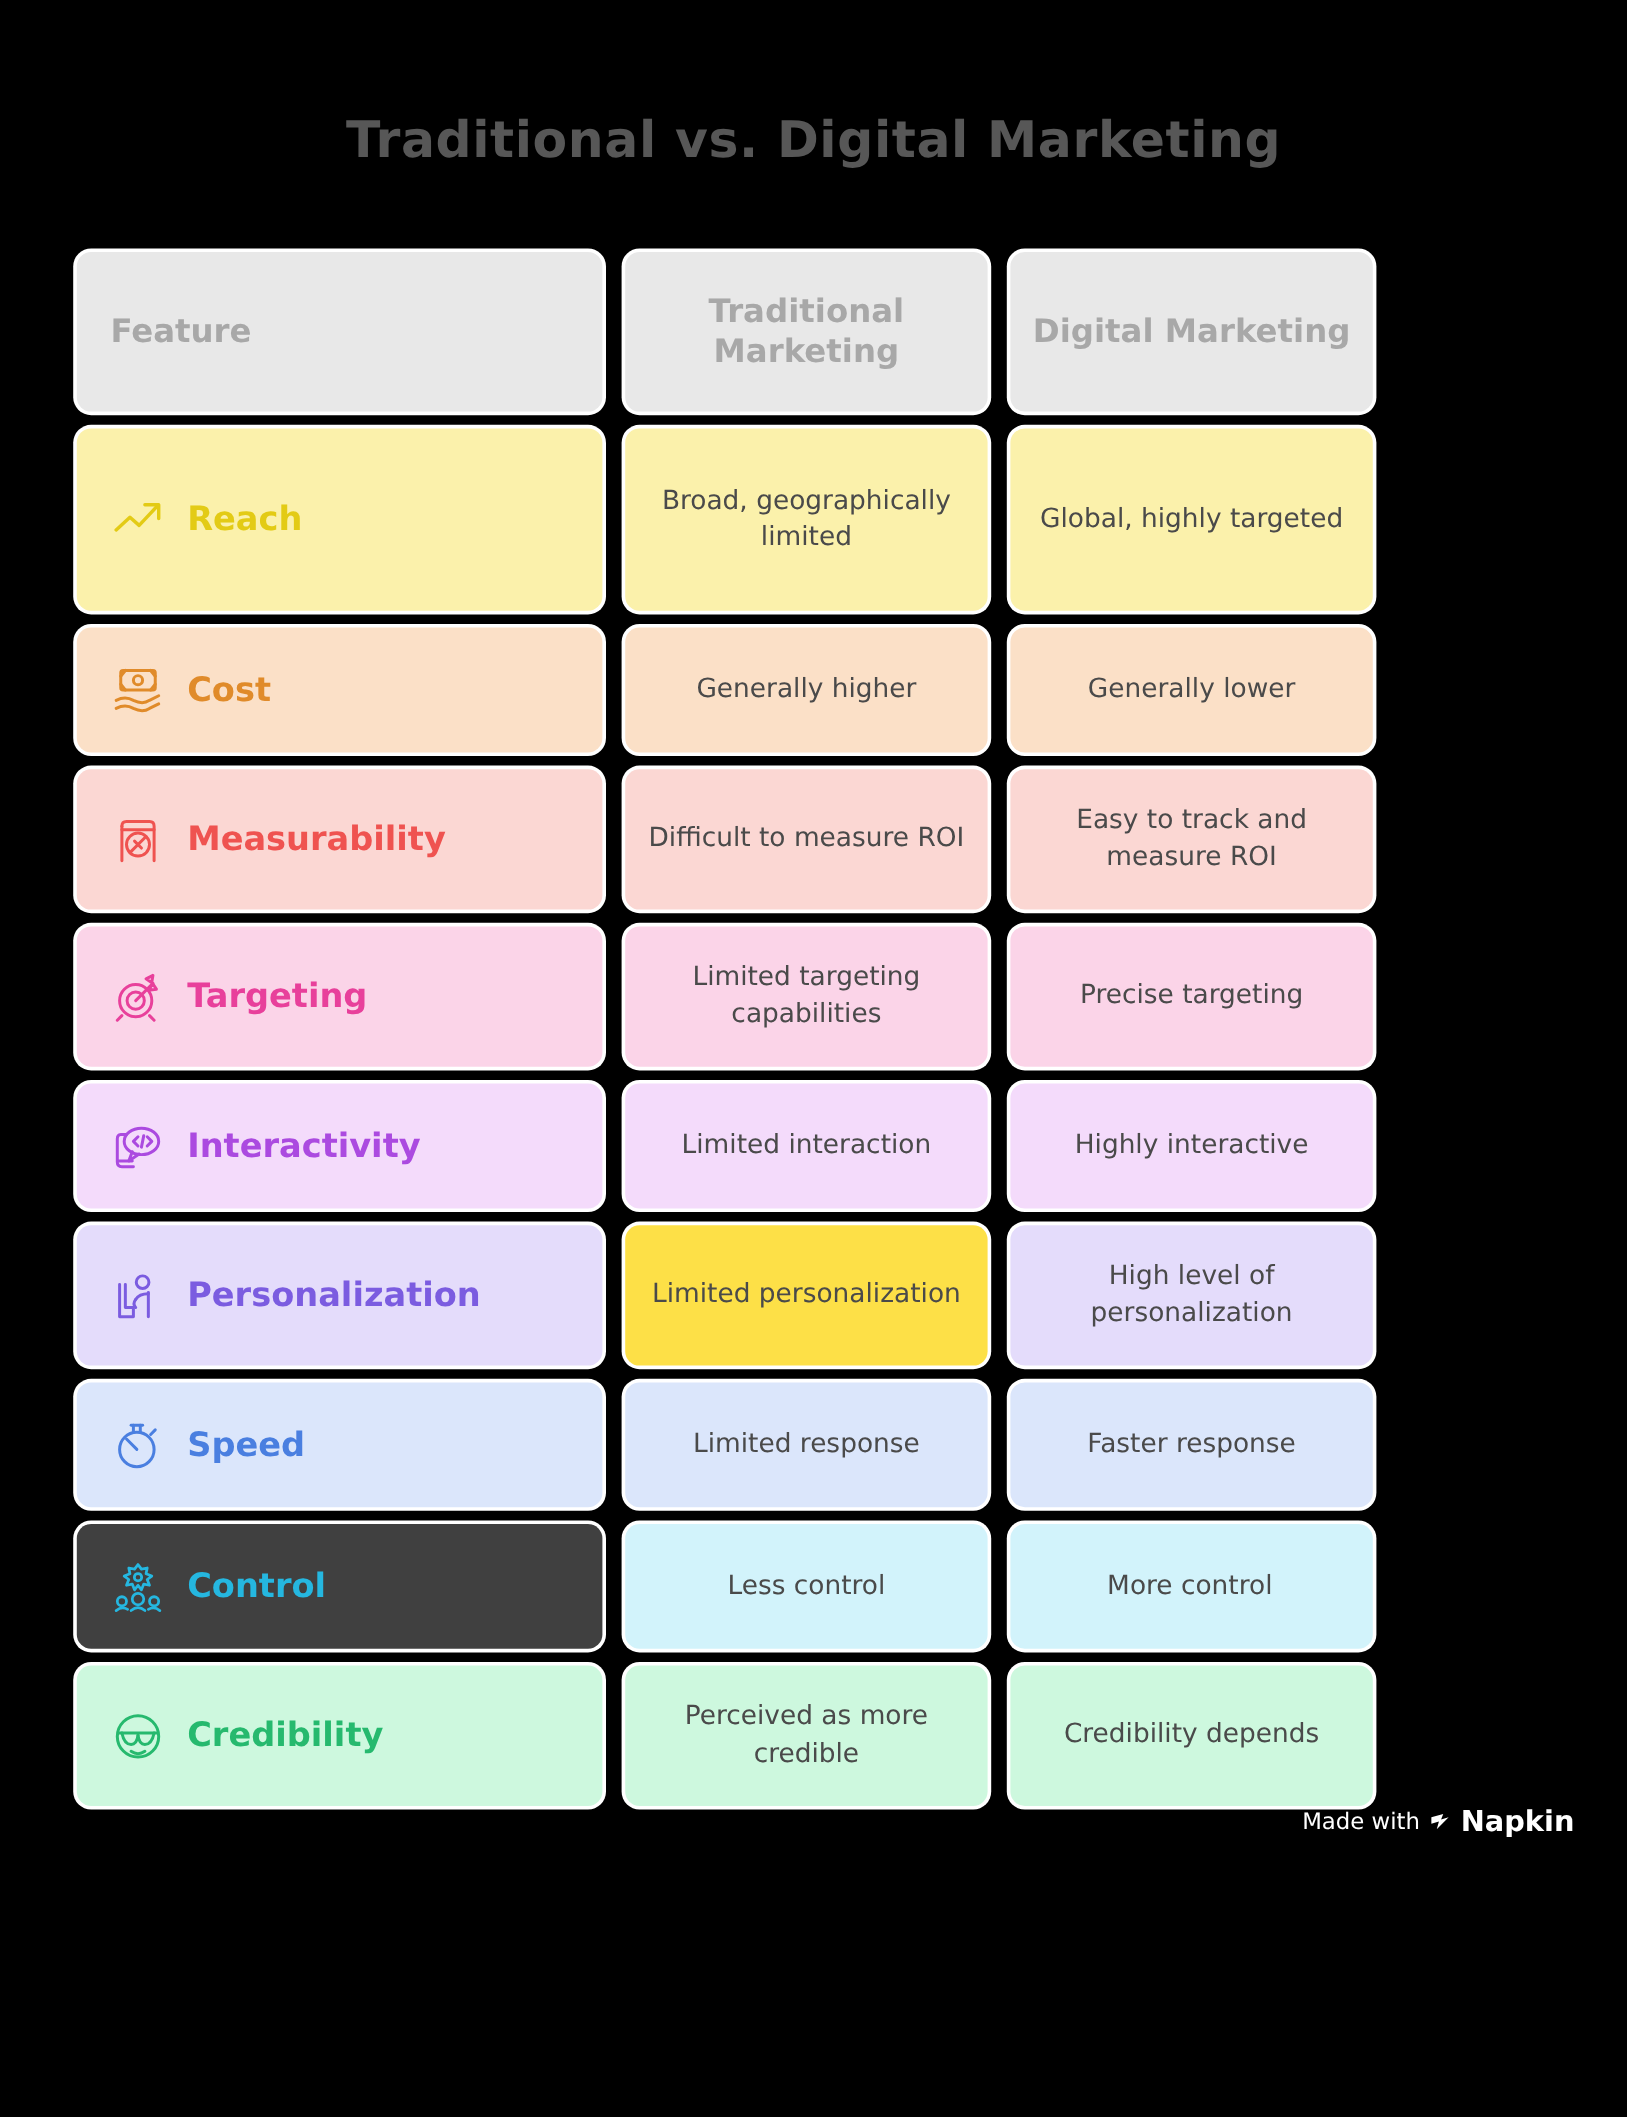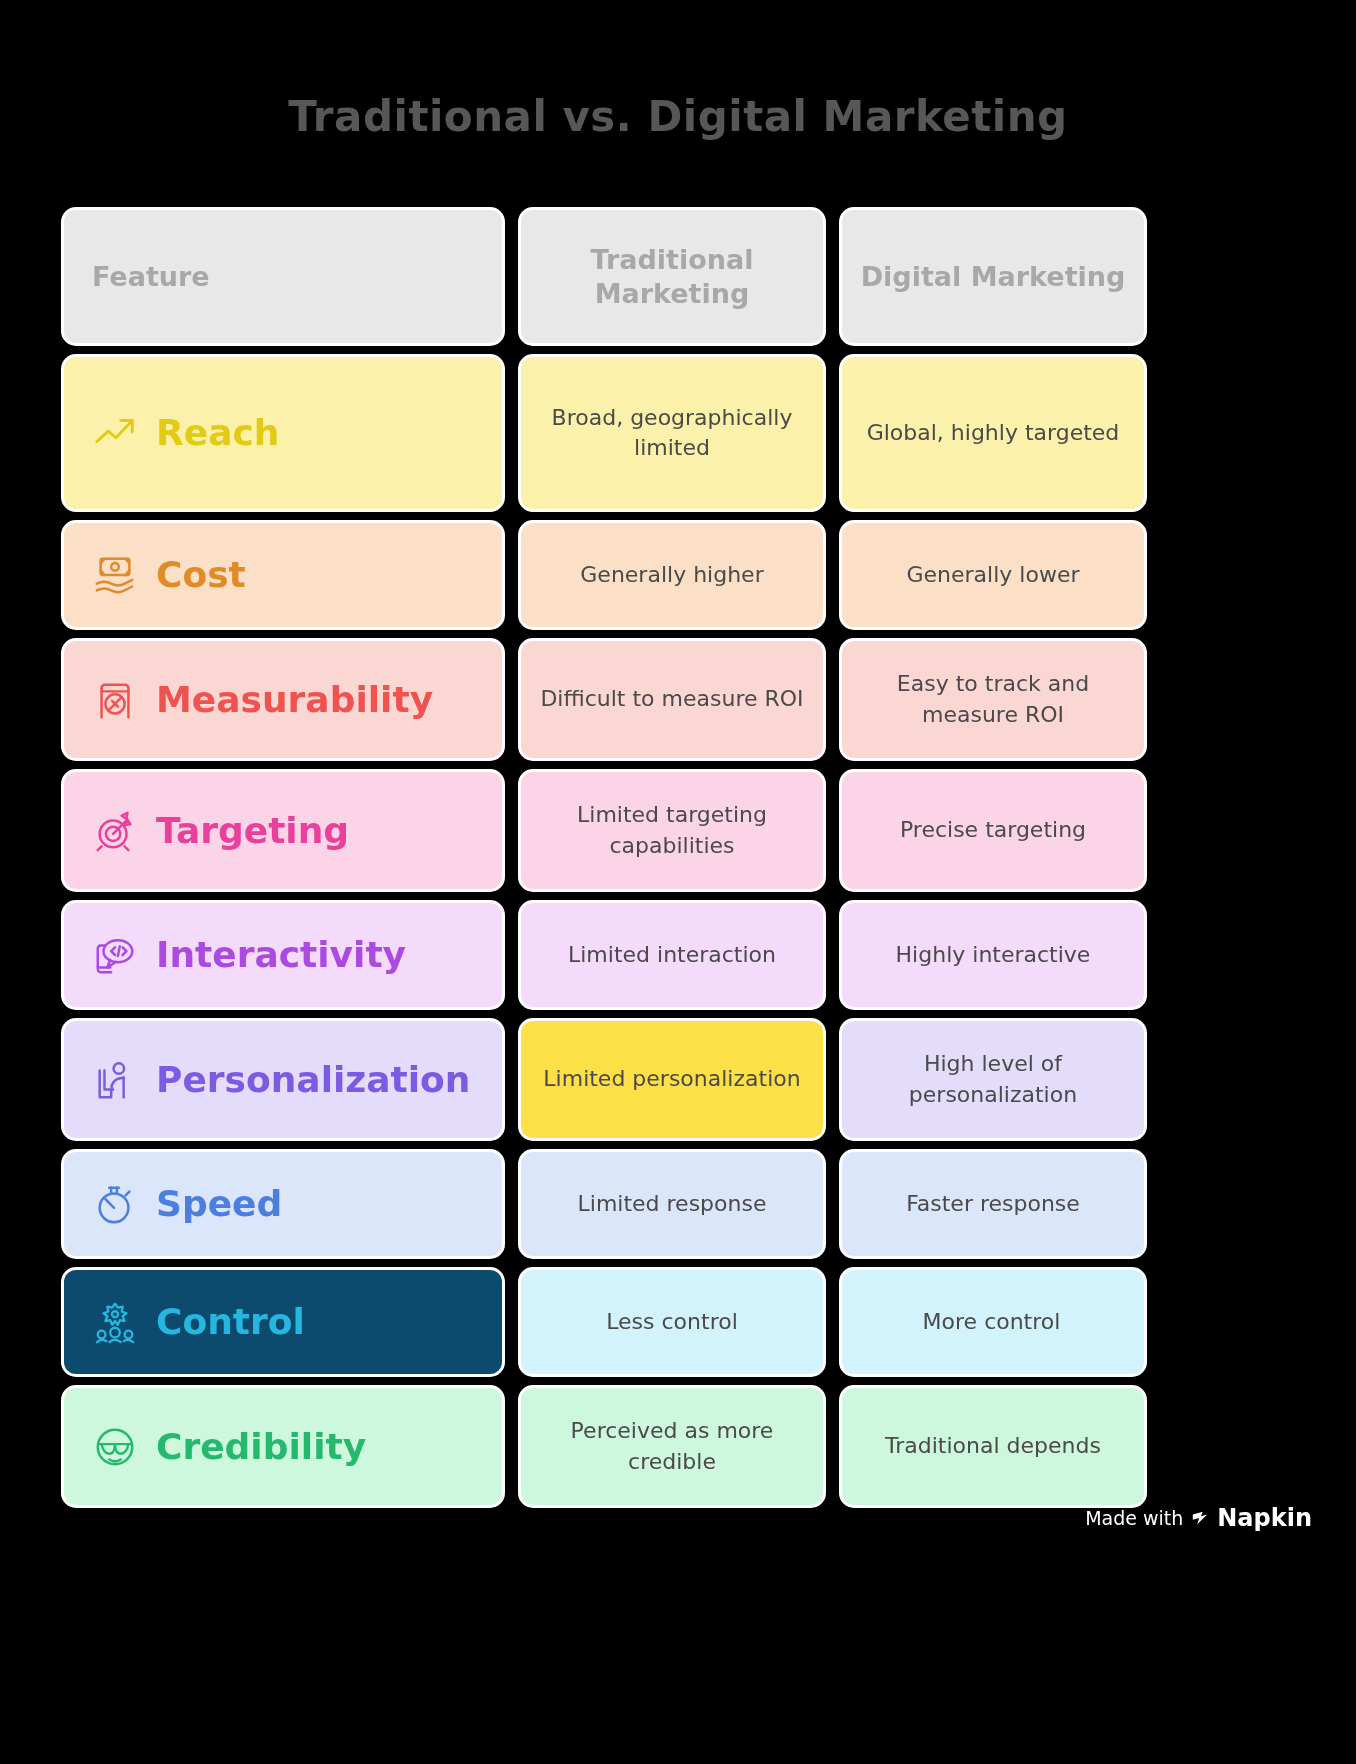--- a/index.html
+++ b/index.html
@@ -96,21 +96,21 @@
   .feature-icon {
     width: 46px;
     height: 46px;
     flex: 0 0 46px;
     display: flex;
     align-items: center;
     justify-content: center;
   }
   .feature-icon svg { width: 46px; height: 46px; display: block; }
   .feature-text {
-    font-size: 36px;
+    font-size: 28px;
     font-weight: 700;
     line-height: 1.15;
     font-family: "DejaVu Sans", sans-serif;
     white-space: nowrap;
   }
 
   
   .value-text {
     font-size: 22px;
     font-weight: 400;
@@ -319,21 +319,21 @@
       </div>
       <div class="cell value" style="background: rgb(219, 230, 251);">
         <span class="value-text">Limited response</span>
       </div>
       <div class="cell value" style="background: rgb(219, 230, 251);">
         <span class="value-text">Faster response</span>
       </div>
     </div>
 
     <div class="row r-std">
-      <div class="cell feature" style="background: #0c4a6e;">
+      <div class="cell feature" style="background: #404040;">
         <div class="feature-inner">
           <span class="feature-icon" style="color: rgb(37, 183, 224);">
             <svg viewBox="0 0 48 48" fill="none" stroke="currentColor" stroke-width="2.4" stroke-linecap="round" stroke-linejoin="round">
               <path d="M24 5 L27 9 L32 8 L31 13 L36 15 L32 18 L34 23 L29 22 L27 27 L24 23 L21 27 L19 22 L14 23 L16 18 L12 15 L17 13 L16 8 L21 9 Z"></path>
               <circle cx="24" cy="16" r="3.2"></circle>
               <circle cx="24" cy="35" r="5"></circle>
               <path d="M18 45 Q24 40 30 45"></path>
               <circle cx="10" cy="37" r="4"></circle>
               <path d="M5 45 Q10 41 15 44"></path>
               <circle cx="38" cy="37" r="4"></circle>
@@ -363,21 +363,21 @@
               <path d="M18 37 Q24 41 30 37"></path>
             </svg>
           </span>
           <span class="feature-text" style="color: rgb(38, 185, 110);">Credibility</span>
         </div>
       </div>
       <div class="cell value" style="background: rgb(205, 248, 222);">
         <span class="value-text">Perceived as more credible</span>
       </div>
       <div class="cell value" style="background: rgb(205, 248, 222);">
-        <span class="value-text">Traditional depends</span>
+        <span class="value-text">Credibility depends</span>
       </div>
     </div>
 
   </div>
 
   <div class="watermark">
     <span>Made with</span>
     <span class="mark-logo">
       <svg viewBox="0 0 20 20" fill="#ffffff">
         <path d="M2 6 L13 3 L11 8 L18 6 L7 17 L9 10 L2 12 Z"></path>

